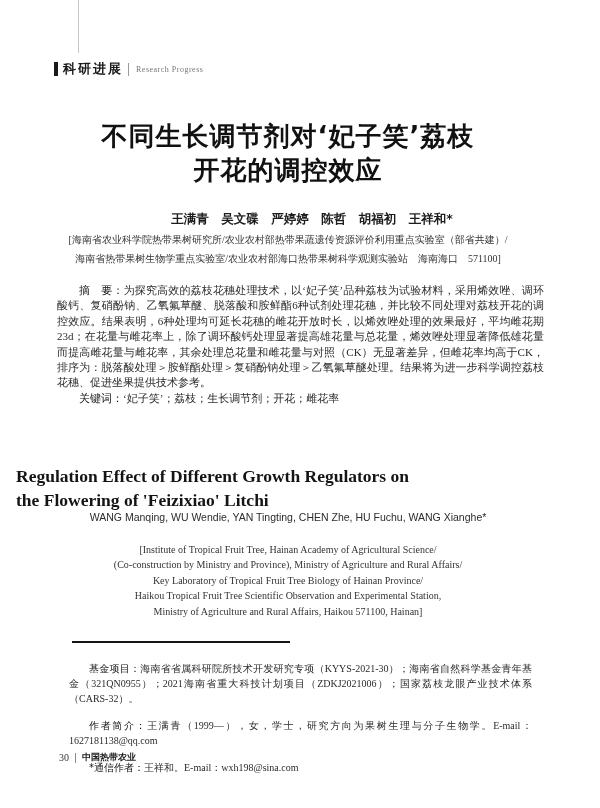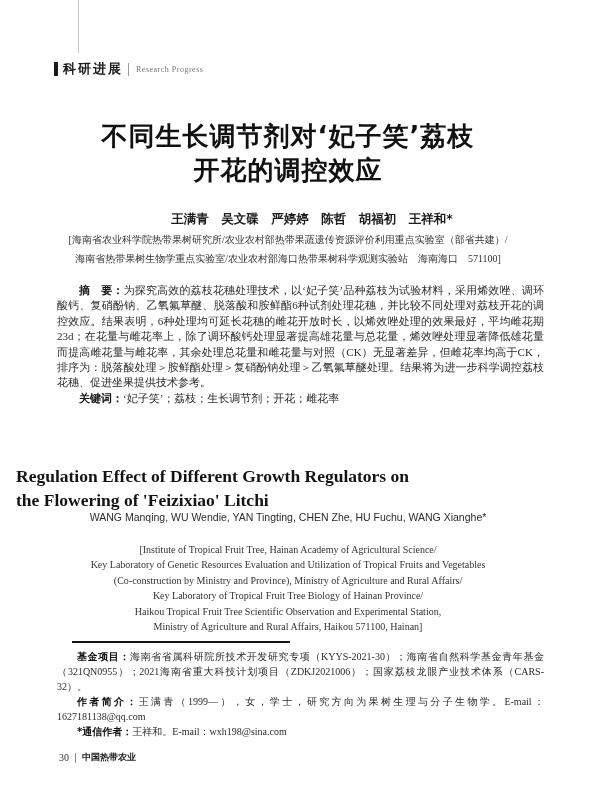--- a/index.html
+++ b/index.html
@@ -58,21 +58,21 @@
   }
   
   .abstract-block{
     position:absolute;top:283px;left:57px;width:487px;
     font-size:11px;color:#2a2a2a;line-height:15.4px;
     text-align:justify;
   }
   .abstract-block p{margin:0;text-indent:2em;}
   .para-label{
     font-family:"DejaVu Sans", sans-serif;
-    font-weight:bold;color:#111;
+    font-weight:normal;color:#111;
   }
   .keywords-line{margin-top:0;}
   
   .title-en{
     position:absolute;top:448px;left:0;width:100%;margin:16px;
     font-family:"Liberation Serif", serif;
     font-size:17.5px;font-weight:bold;color:#141414;
     line-height:24px;
   }
   
@@ -91,21 +91,21 @@
   
   .footnote-rule{
     position:absolute;top:641px;left:72px;width:218px;height:2px;background:#151515;
   }
   
   .footnotes{
     position:absolute;top:649px;left:57px;width:487px;
     font-size:10px;color:#2a2a2a;line-height:15px;
     text-align:justify;
   }
-  .footnotes p{margin:0;text-indent:2em;}
+  .footnotes p{margin:12px;text-indent:2em;}
   
   .page-footer{
     position:absolute;top:751px;left:59px;
     display:flex;align-items:center;
     font-size:10px;color:#333;justify-content:center;
   }
   .footer-sep{
     display:inline-block;width:1px;height:10px;background:#8a8a8a;margin:0 6px;
   }
   .journal-name{
@@ -140,21 +140,20 @@
     <p><span class="para-label">摘　要：</span><span>为探究高效的荔枝花穗处理技术，以‘妃子笑’品种荔枝为试验材料，采用烯效唑、调环酸钙、复硝酚钠、乙氧氟草醚、脱落酸和胺鲜酯6种试剂处理花穗，并比较不同处理对荔枝开花的调控效应。结果表明，6种处理均可延长花穗的雌花开放时长，以烯效唑处理的效果最好，平均雌花期23d；在花量与雌花率上，除了调环酸钙处理显著提高雄花量与总花量，烯效唑处理显著降低雄花量而提高雌花量与雌花率，其余处理总花量和雌花量与对照（CK）无显著差异，但雌花率均高于CK，排序为：脱落酸处理＞胺鲜酯处理＞复硝酚钠处理＞乙氧氟草醚处理。结果将为进一步科学调控荔枝花穗、促进坐果提供技术参考。</span></p>
     <p class="keywords-line"><span class="para-label">关键词：</span><span>‘妃子笑’；荔枝；生长调节剂；开花；雌花率</span></p>
   </div>
 
   <h2 class="title-en"><span>Regulation Effect of Different Growth Regulators on</span><br><span>the Flowering of 'Feizixiao' Litchi</span></h2>
 
   <div class="authors-en">WANG Manqing, WU Wendie, YAN Tingting, CHEN Zhe, HU Fuchu, WANG Xianghe*</div>
 
   <div class="affil-en">
     <div>[Institute of Tropical Fruit Tree, Hainan Academy of Agricultural Science/</div>
-    <div>Key Laboratory of Genetic Resources Evaluation and Utilization of Tropical Fruits and Vegetables</div>
     <div>(Co-construction by Ministry and Province), Ministry of Agriculture and Rural Affairs/</div>
     <div>Key Laboratory of Tropical Fruit Tree Biology of Hainan Province/</div>
     <div>Haikou Tropical Fruit Tree Scientific Observation and  Experimental Station,</div>
     <div>Ministry of Agriculture and Rural Affairs, Haikou 571100, Hainan]</div>
   </div>
 
   <div class="footnote-rule"></div>
 
   <div class="footnotes">
     <p><span class="para-label">基金项目：</span><span>海南省省属科研院所技术开发研究专项（KYYS-2021-30）；海南省自然科学基金青年基金（321QN0955）；2021海南省重大科技计划项目（ZDKJ2021006）；国家荔枝龙眼产业技术体系（CARS-32）。</span></p>

